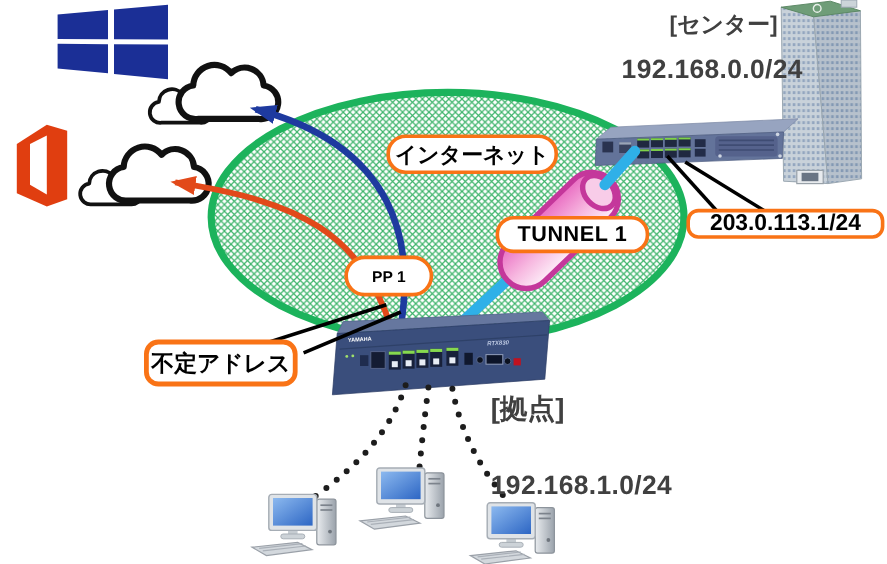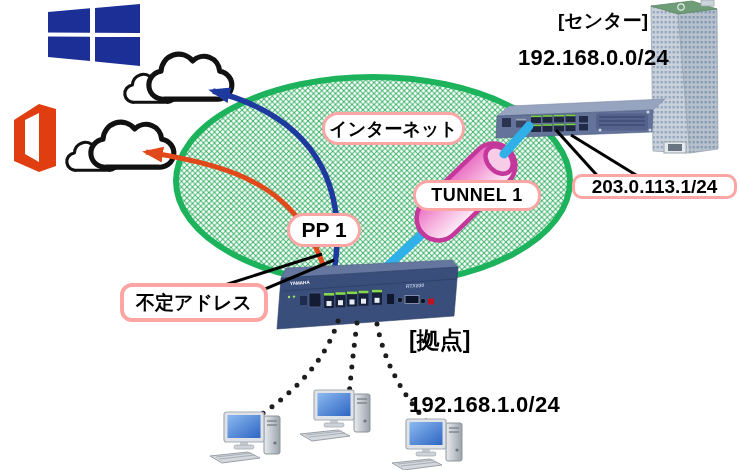--- a/index.html
+++ b/index.html
@@ -1,26 +1,26 @@
 <!DOCTYPE html>
 <html><head>
 <meta charset="utf-8">
 <style>
   html,body{margin:0;padding:0;background:#fff;}
   #stage{position:relative;width:739px;height:470px;background:#fff;overflow:hidden;
          font-family:"Liberation Sans","DejaVu Sans",sans-serif;}
   #art{position:absolute;left:0;top:0;}
-  .pill,.callout{position:absolute;box-sizing:border-box;background:#fff;border:3px solid #fca5a5;
+  .pill,.callout{position:absolute;box-sizing:border-box;background:#fff;border:3px solid #f97316;
         display:flex;align-items:center;justify-content:center;font-weight:bold;color:#000;white-space:nowrap;}
   #lbl-internet{left:322px;top:112px;width:143px;height:33px;border-radius:16px;font-size:18px;}
   #lbl-tunnel{left:413px;top:180px;width:128px;height:31px;border-radius:15px;font-size:18px;letter-spacing:.5px;}
-  #lbl-pp{left:287px;top:213px;width:74px;height:34px;border-radius:17px;font-size:21px;text-align:right;}
+  #lbl-pp{left:287px;top:213px;width:74px;height:34px;border-radius:17px;font-size:13px;text-align:right;}
   #co-203{left:572px;top:174px;width:165px;height:25px;border-radius:10px;font-size:19px;}
-  #co-addr{left:120px;top:283px;width:148px;height:39px;border-width:4px;border-radius:12px;font-size:19px;}
-  .plain{position:absolute;color:#000000;white-space:nowrap;}
+  #co-addr{left:120px;top:283px;width:128px;height:39px;border-width:4px;border-radius:12px;font-size:19px;}
+  .plain{position:absolute;color:#404040;white-space:nowrap;}
   #t-center{left:558px;top:8px;font-size:19px;font-weight:bold;}
   #t-net0{left:518px;top:45px;font-size:22px;font-weight:600;letter-spacing:.3px;}
   #t-kyoten{left:409px;top:325px;font-size:23px;font-weight:bold;}
   #t-net1{left:409px;top:392px;font-size:22px;font-weight:600;letter-spacing:.3px;}
 </style>
 </head>
 <body>
 
 <div id="stage">
 

